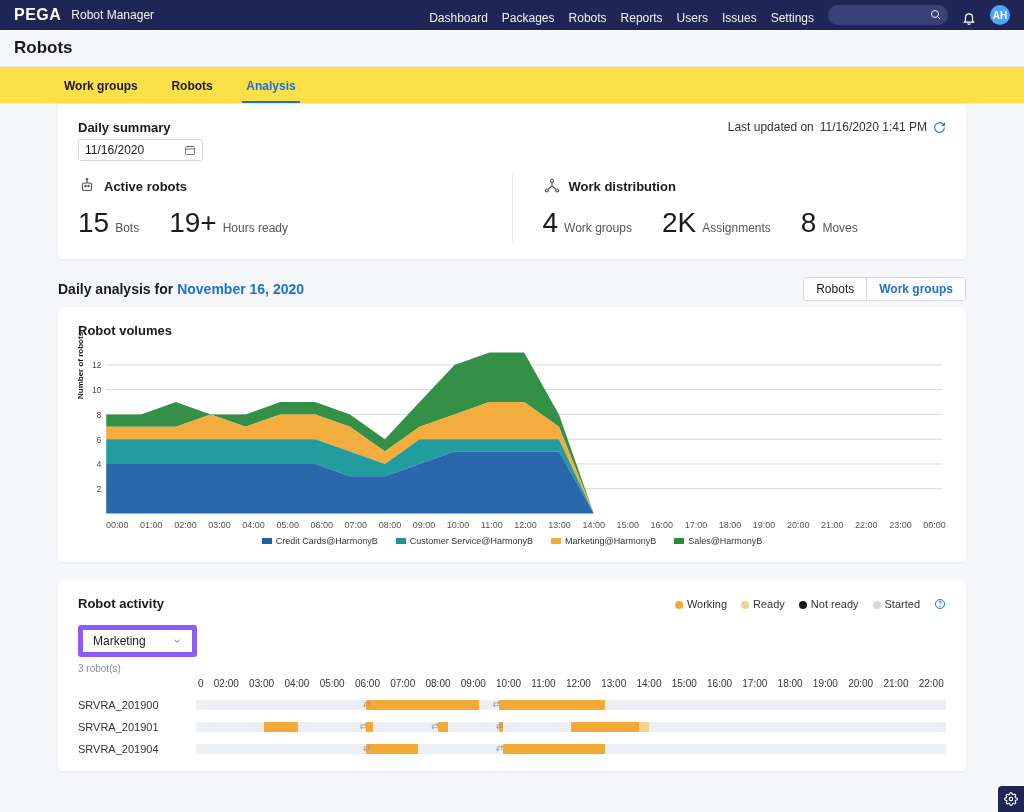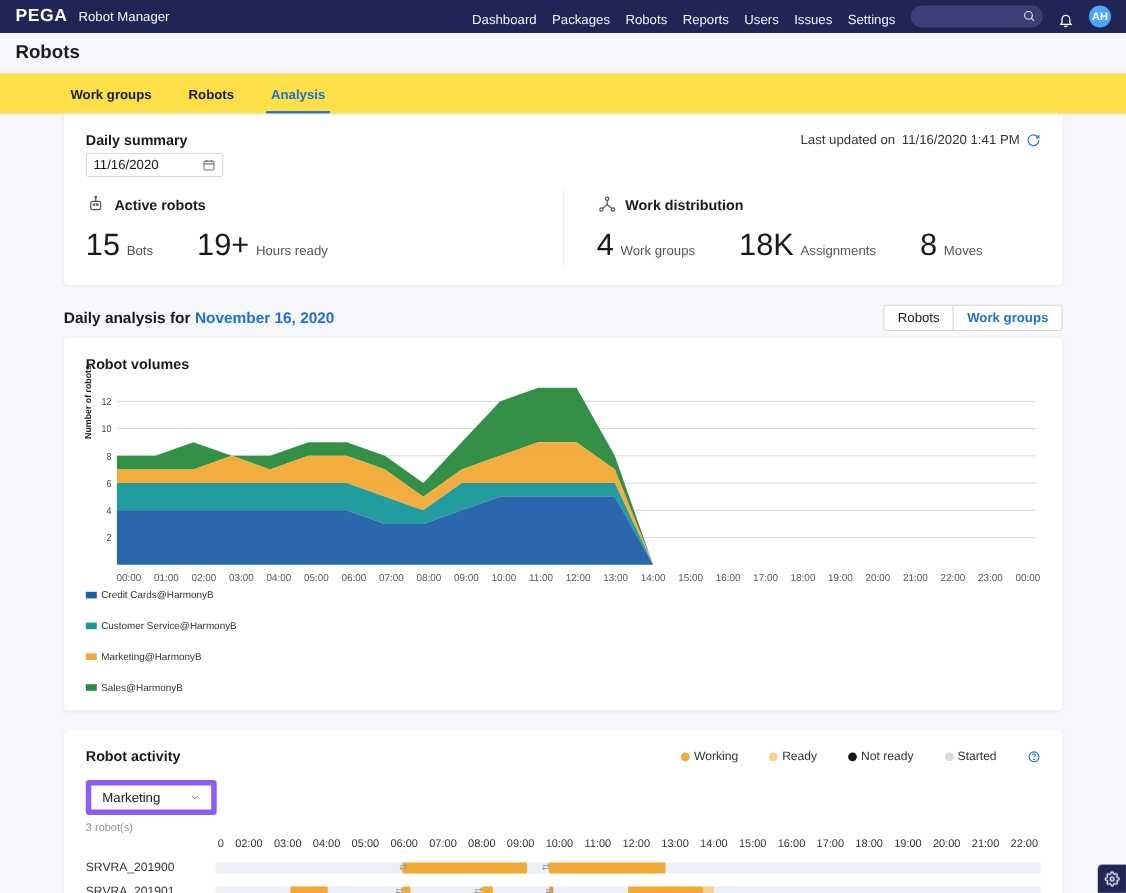--- a/index.html
+++ b/index.html
@@ -20,42 +20,42 @@
 .panel { background: #fff; margin: 0 58px 18px; border-radius: 4px; box-shadow: 0 1px 3px rgba(0,0,0,0.06); padding: 16px 20px; }
 .summary-head { display:flex; align-items:flex-start; gap: 10px; }
 .summary-head h3 { font-size: 13px; font-weight: 700; }
 .date-input { display:flex; align-items:center; border:1px solid #d3d8de; border-radius:3px; padding:3px 6px; font-size:12px; gap:40px; margin-top:4px;}
 .upd { margin-left: auto; font-size: 12px; color:#333; display:flex; align-items:center; gap:6px;}
 .kpi-row { display:flex; margin-top:12px;align-items:center; }
 .kpi-sec { padding: 4px 0; }
 .kpi-sec.left { flex: 1; padding-right: 30px; }
 .kpi-sec.right { flex: 1; padding-left: 30px; border-left:1px solid #e6e9ed; }
 .kpi-head { display:flex; align-items:center; gap:8px; font-size:13px; font-weight:700; margin-bottom:12px; }
-.kpi-items { display:flex; gap:40px; }
+.kpi-items { display:flex; gap:30px; }
 .kpi-item { display:flex; align-items:baseline; gap:6px; }
 .kpi-item .val { font-size:28px; font-weight:400; }
 .kpi-item .lbl { font-size:12px; color:#555; }
 .section-title { display:flex; align-items:center; margin: 14px 58px 6px; font-size:14px; }
 .section-title b { font-weight:700; }
 .section-title .date { color:#1e6fd6; font-weight:700; margin-left:4px; }
 .toggle-group { margin-left:auto; display:flex; border:1px solid #d3d8de; border-radius:3px; overflow:hidden; font-size:12px; }
 .toggle-group .toggle { padding:4px 12px; background:#fff; cursor:pointer; }
 .toggle-group .toggle.active { color:#1e6fd6; font-weight:700; }
 .toggle-group .toggle + .toggle { border-left:1px solid #d3d8de; }
 .chart-title { font-size:13px; font-weight:700; margin-bottom:10px; }
 .area-chart { position:relative; }
 .area-chart svg { width:100%; height:170px; display:block; }
 .x-ticks { display:flex; justify-content:space-between; font-size:9px; color:#555; padding-left:28px; margin-top:2px; }
 .x-label { text-align:center; font-size:9px; font-weight:600; margin-top:2px; }
-.area-legend { display:flex; justify-content:center; gap:18px; font-size:9px; color:#333; margin-top:6px;flex-direction:column; }
+.area-legend { display:flex; justify-content:center; gap:18px; font-size:9px; color:#333; margin-top:6px; }
 .area-legend .li { display:flex; align-items:center; gap:4px; }
 .area-legend .sw { width:10px; height:6px; display:inline-block; }
 .activity-head { display:flex; align-items:center; }
 .act-title { font-size:13px; font-weight:700; }
-.act-legend { margin-left:auto; display:flex; gap:28px; font-size:11px; color:#333; align-items:center; }
+.act-legend { margin-left:auto; display:flex; gap:14px; font-size:11px; color:#333; align-items:center; }
 .act-legend .dot { width:8px; height:8px; border-radius:50%; display:inline-block; margin-right:4px; vertical-align:middle; }
 .select { border:5px solid #8b5cf6; border-radius:3px; padding:4px 10px; font-size:12px; display:inline-flex; align-items:center; gap:26px; margin-top:14px; }
 .gantt { margin-top:6px; font-size:11px; }
 .gantt-count { color:#8a8f97; font-size:10px; margin-top:2px; }
 .gantt-head { display:flex; align-items:center; margin-top:4px; }
 .gantt-labelcol { width:118px; }
 .gantt-hours { flex:1; display:flex; justify-content:space-between; font-size:10px; color:#333; padding:0 2px; }
 .gantt-row { display:flex; align-items:center; margin-top:10px; }
 .gantt-name { width:118px; font-size:11px; color:#333; }
 .gantt-track { flex:1; height:10px; background:#eceff3; position:relative; border-radius:1px; }
@@ -158,21 +158,21 @@
             <path d="M12 7v5m0 0l-5 4m5-4l5 4"></path>
           </svg>
         <span>Work distribution</span>
       </div>
       <div class="kpi-items">
         <div class="kpi-item">
             <span class="val">4</span>
             <span class="lbl">Work groups</span>
           </div>
         <div class="kpi-item">
-            <span class="val">18K</span>
+            <span class="val">2K</span>
             <span class="lbl">Assignments</span>
           </div>
         <div class="kpi-item">
             <span class="val">8</span>
             <span class="lbl">Moves</span>
           </div>
       </div>
     </div>
   </div>
 </div>

